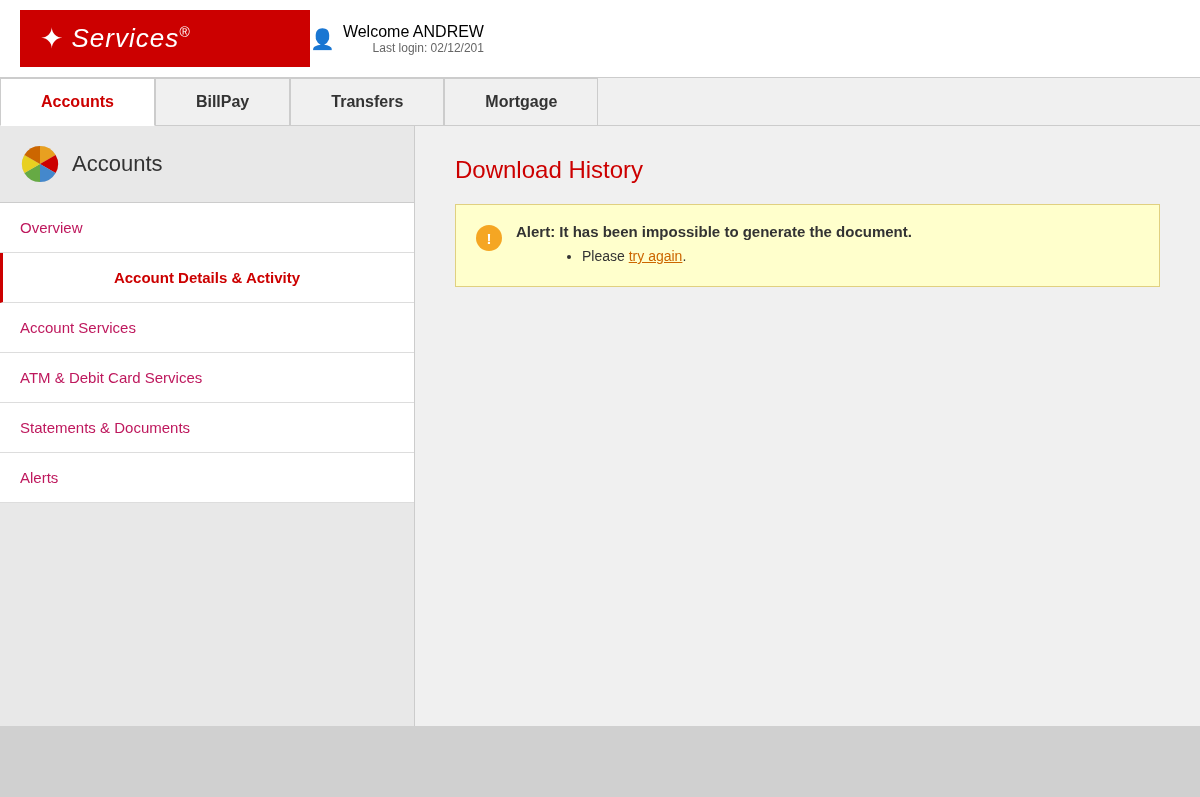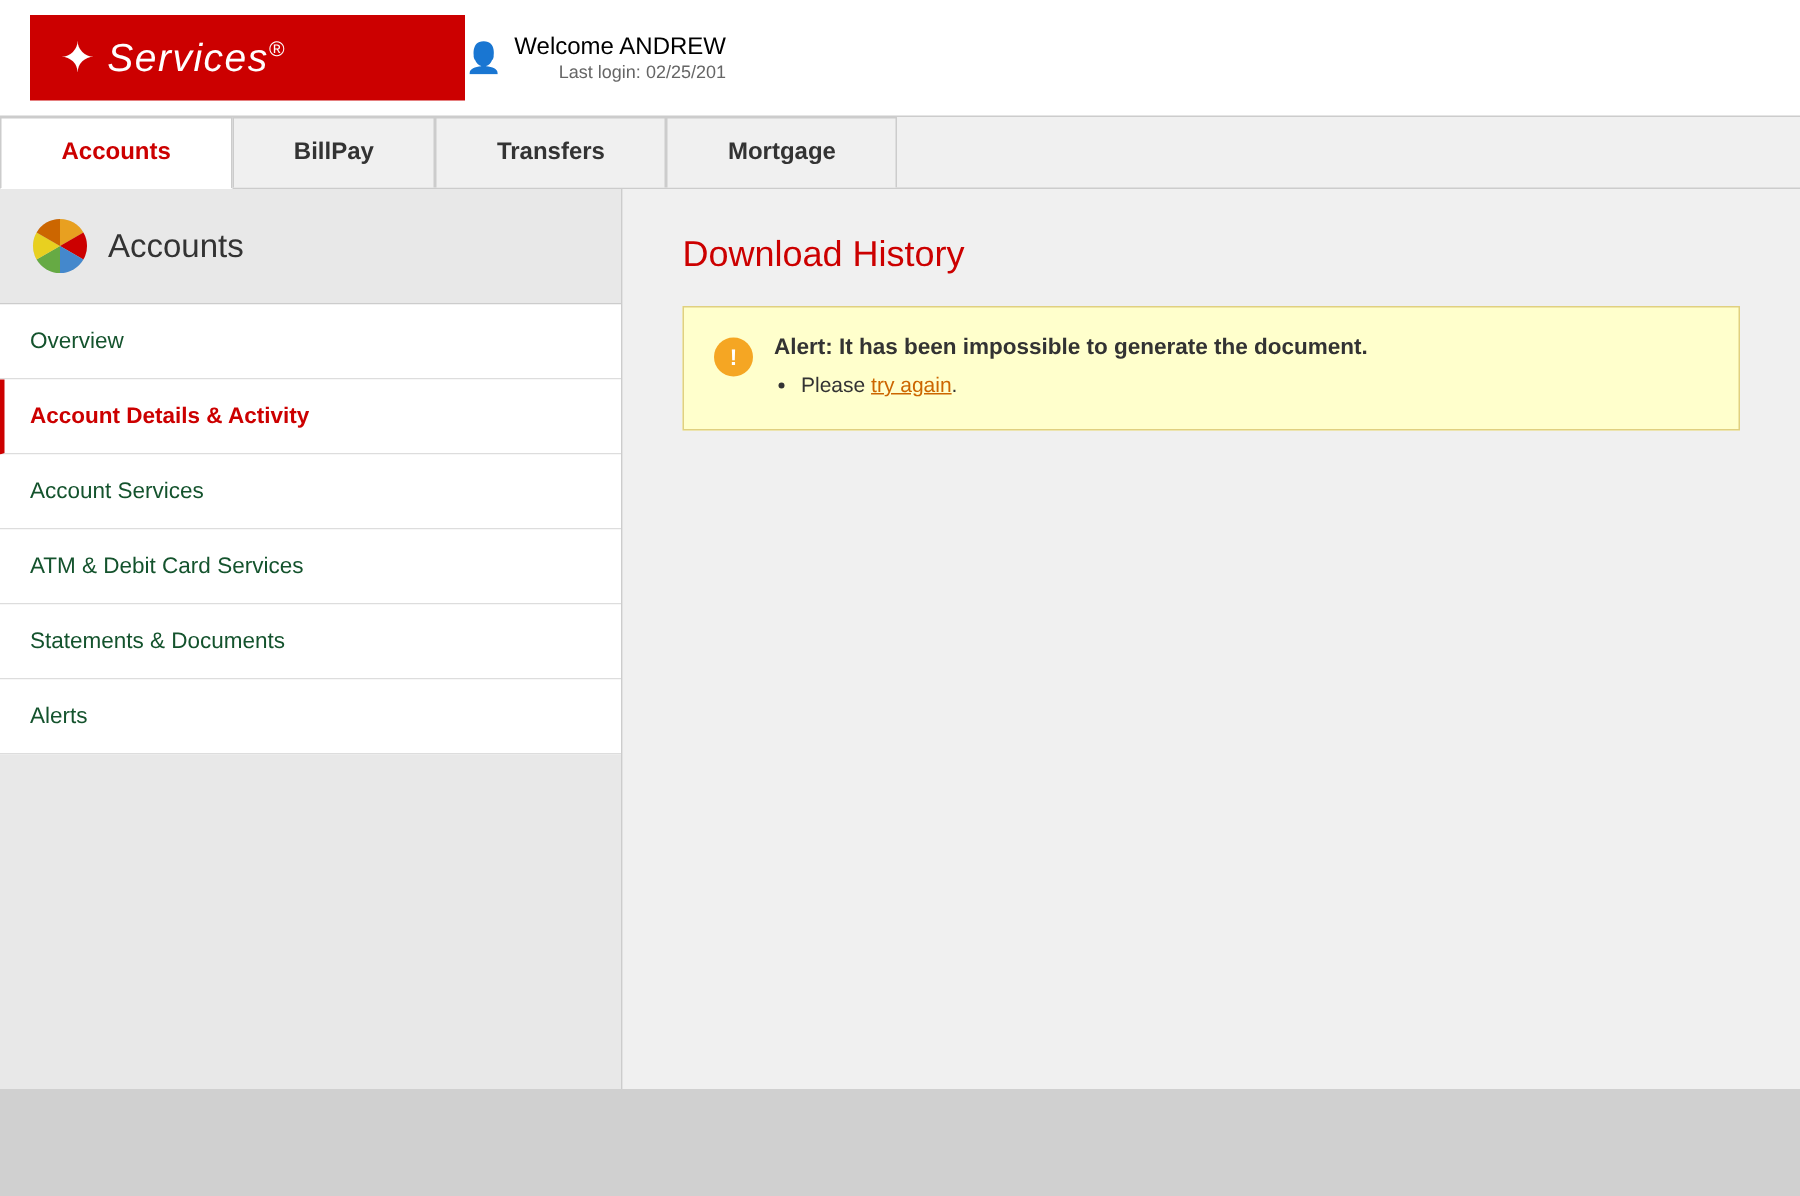--- a/index.html
+++ b/index.html
@@ -123,31 +123,32 @@
       color: #333;
       font-weight: normal;
     }
     .sidebar-menu {
       background: #fff;
       border-top: 1px solid #ccc;
     }
     .sidebar-item {
       padding: 16px 20px;
       font-size: 15px;
-      color: #14532d;
+      color: #be185d;
       border-bottom: 1px solid #ddd;
       cursor: pointer;
       background: #fff;
     }
     .sidebar-item.active {
       color: #cc0000;
       font-weight: bold;
       background: #fff;
       border-left: 3px solid #cc0000;
       padding-left: 17px;
+      text-align: center;
     }
 
     
     .right-content {
       flex: 1;
       background: #f0f0f0;
       padding: 30px 40px;
     }
     .page-title {
       font-size: 24px;
@@ -188,20 +189,21 @@
       font-weight: bold;
       margin-bottom: 8px;
       font-size: 15px;
     }
     .alert-list {
       list-style: disc;
       padding-left: 18px;
     }
     .alert-list li {
       margin-bottom: 4px;
+      margin-left: 48px;
     }
     .alert-link {
       color: #cc6600;
       text-decoration: underline;
       cursor: pointer;
     }
   </style>
 </head>
 <body>
 
@@ -209,21 +211,21 @@
   <div class="logo-box">
     <span class="logo-flame">✦</span>
     <span class="logo-text">
       <span>Services</span><span class="logo-reg">®</span>
     </span>
   </div>
   <div class="user-info">
     <span class="user-avatar-icon">👤</span>
     <div>
       <div class="user-name">Welcome ANDREW</div>
-      <div class="last-login">Last login: 02/25/201</div>
+      <div class="last-login">Last login: 02/12/201</div>
     </div>
   </div>
 </div>
 
 <div class="nav-tabs">
   <div class="nav-tab active">Accounts</div>
   <div class="nav-tab">BillPay</div>
   <div class="nav-tab">Transfers</div>
   <div class="nav-tab">Mortgage</div>
 </div>

